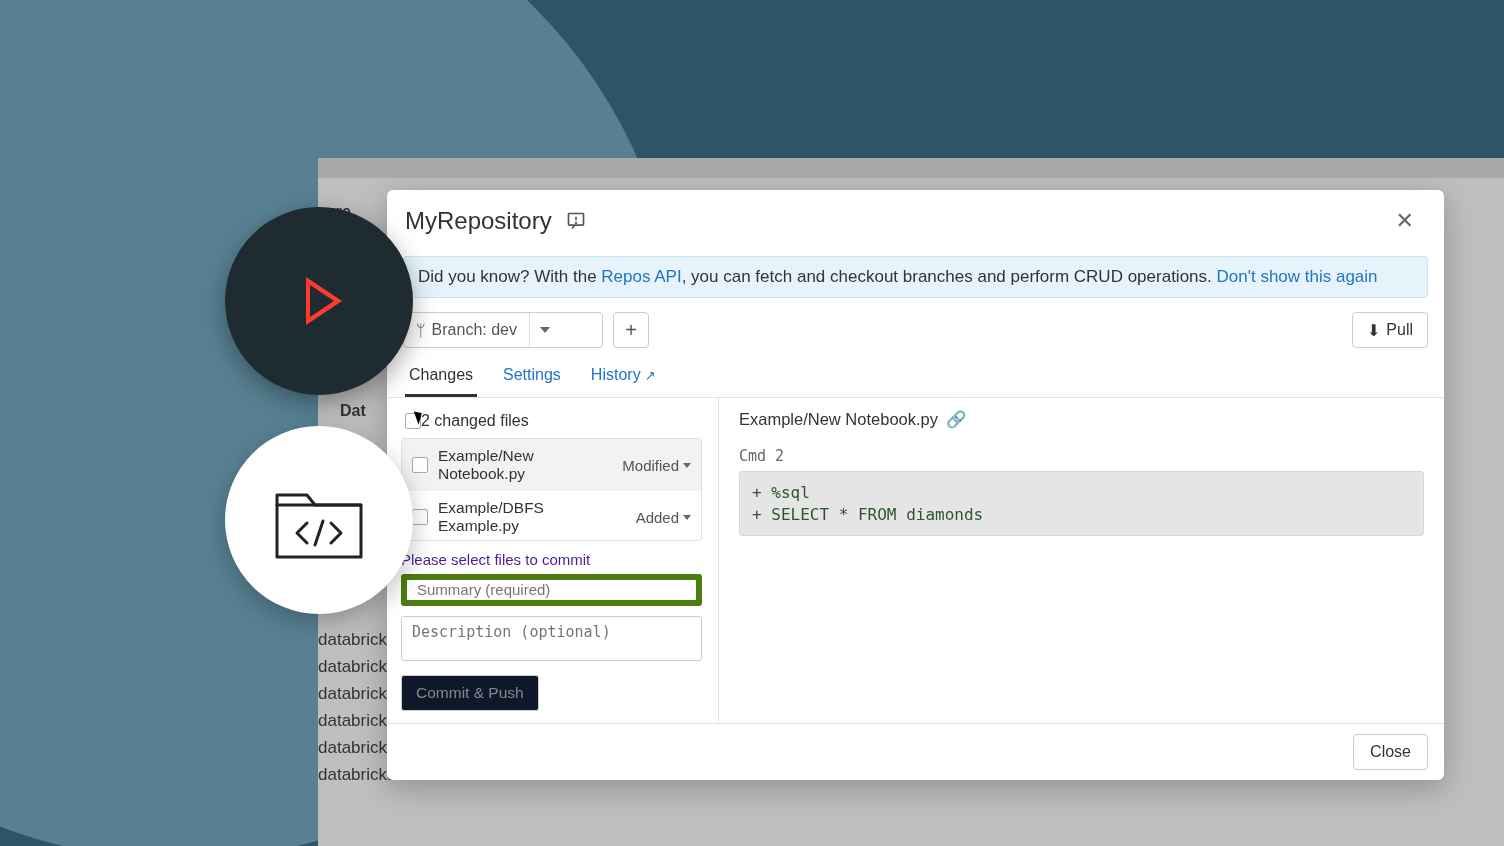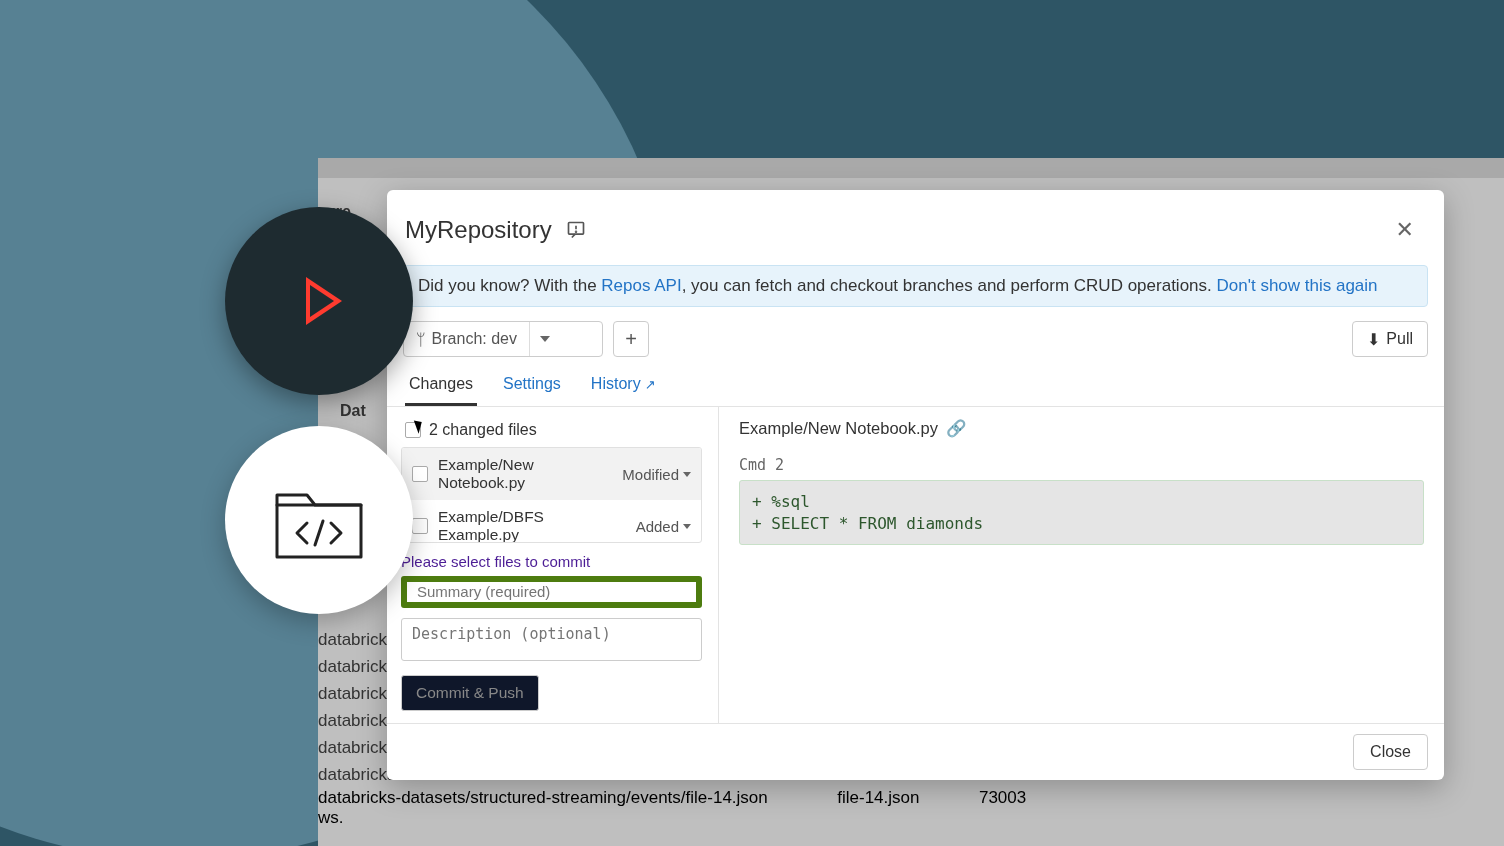--- a/index.html
+++ b/index.html
@@ -41,21 +41,21 @@
     position: absolute;
     left: 387px; top: 190px;
     width: 1057px; height: 590px;
     background: #fff;
     border-radius: 6px;
     z-index: 3;
     box-shadow: 0 8px 30px rgba(0,0,0,.25);
     display:flex; flex-direction:column;
   }
   .dialog-header {
-    padding: 23px 22px 10px 18px;
+    padding: 14px 22px 10px 18px;
     display:flex; align-items:center;
   }
   .dialog-title { font-size:24px; font-weight:400; color:#333; }
   .feedback-icon { margin-left:14px; color:#555; display:inline-flex; }
   .close-x { margin-left:auto; font-size:22px; color:#666; cursor:pointer; padding:4px 8px;}
   .info-banner {
     margin: 8px 16px 10px 16px;
     background:#e7f3fb;
     border:1px solid #c9e3f3;
     border-radius:4px;
@@ -84,21 +84,21 @@
     display:flex; align-items:center; gap:6px;
     font-size:16px; color:#333; cursor:pointer; background:#fff;
   }
   .tabs { display:flex; gap:22px; padding:0 18px; border-bottom:1px solid #e3e3e3; margin-top:4px;}
   .tab { font-size:16px; padding:6px 4px 10px 4px; cursor:pointer; }
   .tab.active { color:#333; border-bottom:3px solid #333; font-weight:500;}
   .tab.link { color:#2374c6; }
   .ext { font-size:13px; margin-left:4px;}
   .main { flex:1; display:flex; overflow:hidden; }
   .left-pane { width:332px; border-right:1px solid #e3e3e3; display:flex; flex-direction:column; padding:10px 0 12px 14px;}
-  .changed-header { display:flex; align-items:center; gap:8px; padding:4px 8px 8px 4px; font-size:16px; color:#333;}
+  .changed-header { display:flex; align-items:center; padding:4px 8px 8px 4px; font-size:16px; color:#333;}
   .file-list { border:1px solid #e0e0e0; border-radius:3px; margin-right:16px; height:136px; overflow:hidden;}
   .file-row { display:flex; align-items:center; padding:8px 10px; font-size:15.5px; color:#333; gap:10px;}
   .file-row.sel { background:#f2f2f2; }
   .file-row .status { margin-left:auto; color:#555; display:flex; align-items:center; gap:4px; font-size:15px;}
   .chk { width:16px; height:16px; border:1px solid #aaa; border-radius:2px; background:#fff; flex-shrink:0;}
   .warn { color:#4c1d95; font-size:15px; margin-top:10px; }
   .summary-input {
     width: calc(100% - 16px); margin-top:6px;
     border:6px solid #4d7c0f; border-radius:3px;
     padding:6px 10px; font-size:15px; color:#888;
@@ -184,28 +184,20 @@
   <div class="topstrip"></div>
   <div class="bg-text ure">ure</div>
   <div class="bg-text dat">Dat</div>
   <div class="dblist">
     <div>databricks-</div>
     <div>databricks-</div>
     <div>databricks-</div>
     <div>databricks-</div>
     <div>databricks-</div>
     <div>databricks-</div>
-  </div>
-  <div class="dbrow">
-    <span>databricks-datasets/structured-streaming/events/file-14.json</span>
-    <span style="display:inline-block; width:60px;"></span>
-    <span>file-14.json</span>
-    <span style="display:inline-block; width:50px;"></span>
-    <span>73003</span>
-    <div>ws.</div>
   </div>
 </div>
 
 <div class="dialog">
   <div class="dialog-header">
     <span class="dialog-title">MyRepository</span>
     <span class="feedback-icon">
       <svg width="20" height="20" viewBox="0 0 24 24" fill="none" stroke="#555" stroke-width="2">
         <rect x="3" y="3" width="18" height="14" rx="1"></rect>
           <path d="M7 21l4-4"></path>

